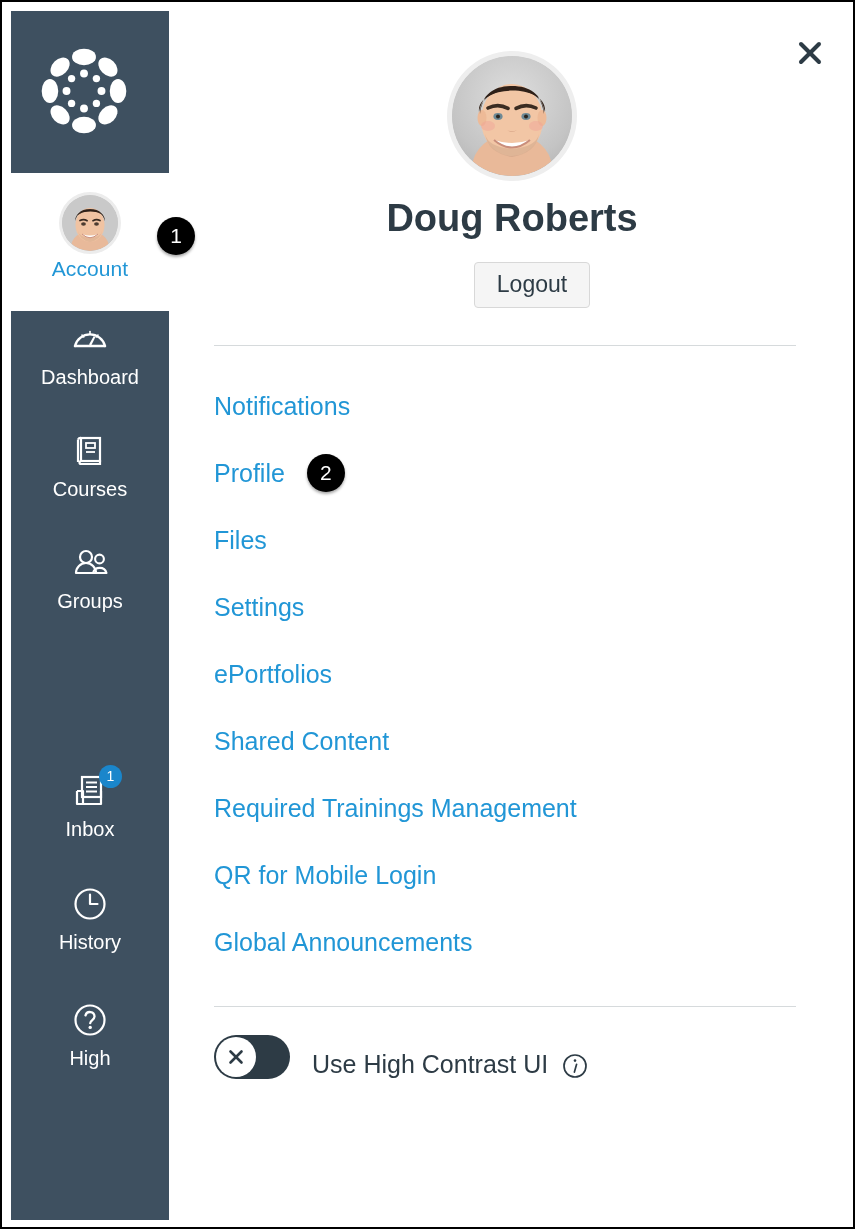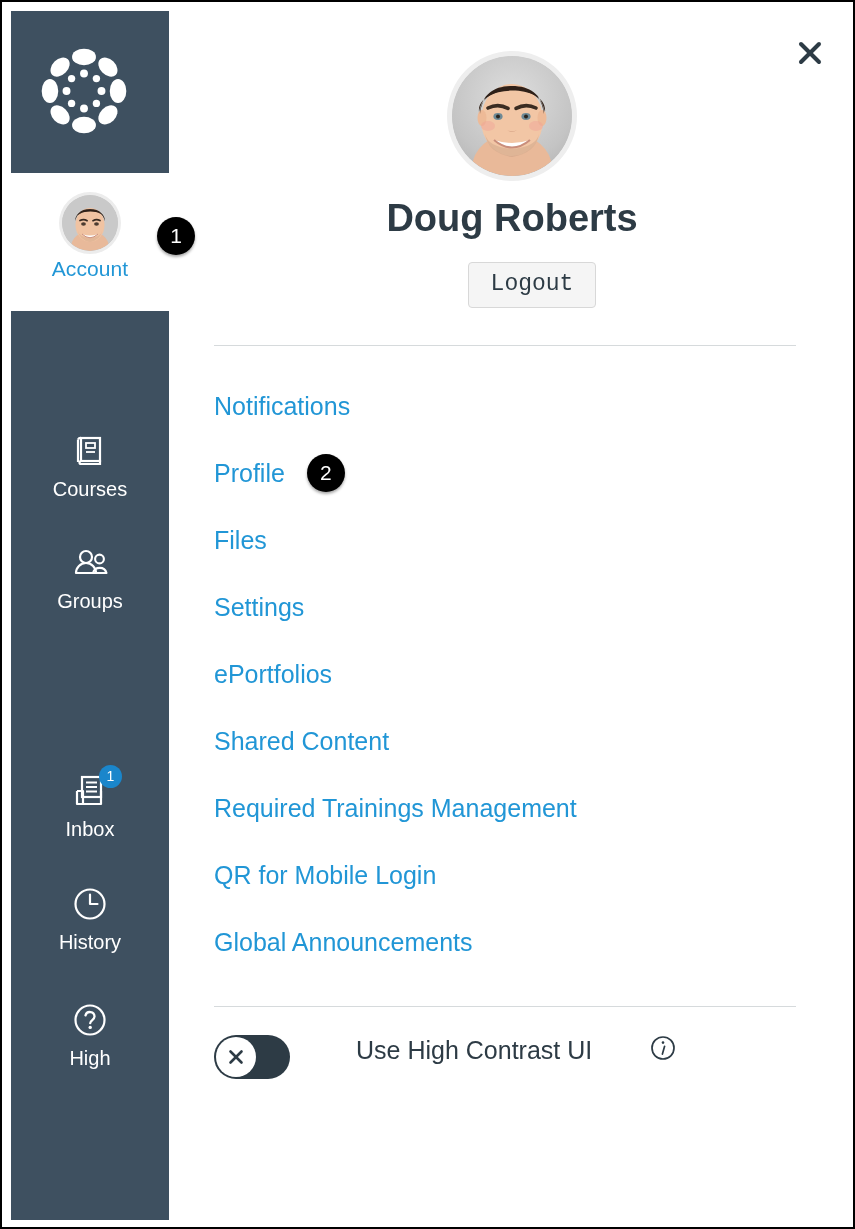--- a/index.html
+++ b/index.html
@@ -172,21 +172,21 @@
     font-weight: bold;
     color: #2D3B45;
     line-height: 40px;
   }
   .logout-wrap {
     margin-top: 24px;
     text-align: center;
   }
   .logout-btn {
     display: inline-block;
-    font-family: Liberation Mono, monospace;
+    font-family: Liberation Sans, sans-serif;
     font-size: 23px;
     color: #2D3B45;
     background: #f5f5f5;
     border: 1px solid #d8d8d8;
     border-radius: 4px;
     padding: 7px 22px 9px 22px;
     cursor: pointer;
     line-height: 28px;
     margin-left: 40px;
   }
@@ -233,23 +233,22 @@
     position: absolute;
     left: 155px;
     top: 215px;
     z-index: 20;
   }
   .callout-2 { margin-left: 22px; }
 
   
   .hc-row {
     display: flex;
-    align-items: flex-start;
+    align-items: flex-end;
     padding: 28px 0 0 41px;
-    gap: 44px;
   }
   .hc-toggle {
     width: 76px;
     height: 44px;
     border-radius: 22px;
     background: #2D3B45;
     position: relative;
     cursor: pointer;
     flex: 0 0 auto;
   }
@@ -338,20 +337,33 @@
             <path d="M31 25.7 q3.5 -2.1 7 -0.1" stroke="#382a21" stroke-width="1.7" fill="none" stroke-linecap="round"></path>
             <path d="M20 39 q8 7.5 16 0 q-8 3 -16 0 Z" fill="#ffffff"></path>
             <path d="M20 39 q8 7.5 16 0" stroke="#c98f7f" stroke-width="1" fill="none"></path>
             <path d="M16 36 q1.5 9 12 11 q10.5 -2 12 -11 q-1 6 -12 7 q-11 -1 -12 -7 Z" fill="#c9a183" opacity="0.35"></path>
           </g>
         </svg>
       </div>
       <span class="account-label">Account</span>
     </div>
 
+    <div class="nav-item" style="top:308px;">
+      <span class="nav-icon-wrap">
+        <svg class="nav-icon" viewBox="0 0 40 40" aria-hidden="true">
+          <path d="M5 27 A15.5 15.5 0 0 1 35 27" fill="none" stroke="#fff" stroke-width="2.4" stroke-linecap="round"></path>
+          <line x1="5" y1="27" x2="35" y2="27" stroke="#fff" stroke-width="2.4" stroke-linecap="round"></line>
+          <line x1="12" y1="16" x2="13.8" y2="18" stroke="#fff" stroke-width="1.6" stroke-linecap="round"></line>
+          <line x1="20" y1="12.5" x2="20" y2="15" stroke="#fff" stroke-width="1.6" stroke-linecap="round"></line>
+          <line x1="28" y1="16" x2="26.2" y2="18" stroke="#fff" stroke-width="1.6" stroke-linecap="round"></line>
+          <path d="M19 25.4 L23.8 17 L25.4 18 L21.2 26.4 Z" fill="#fff"></path>
+        </svg>
+      </span>
+      <span class="nav-label">Dashboard</span>
+    </div>
 
     <div class="nav-item" style="top:420px;">
       <span class="nav-icon-wrap">
         <svg class="nav-icon" viewBox="0 0 40 40" aria-hidden="true">
           <rect x="11" y="7" width="19" height="23" fill="none" stroke="#fff" stroke-width="2.2"></rect>
           <rect x="16" y="12" width="9" height="5" fill="none" stroke="#fff" stroke-width="1.8"></rect>
           <line x1="16" y1="21" x2="25" y2="21" stroke="#fff" stroke-width="1.8"></line>
           <path d="M11 30 h19 v3 h-19 a1.5 1.5 0 0 1 0 -3 Z" fill="none" stroke="#fff" stroke-width="2.2"></path>
           <line x1="8" y1="8.5" x2="8" y2="31" stroke="#fff" stroke-width="2.2"></line>
           <path d="M8 8.5 a3 3 0 0 1 3 -1.5" fill="none" stroke="#fff" stroke-width="2.2"></path>

